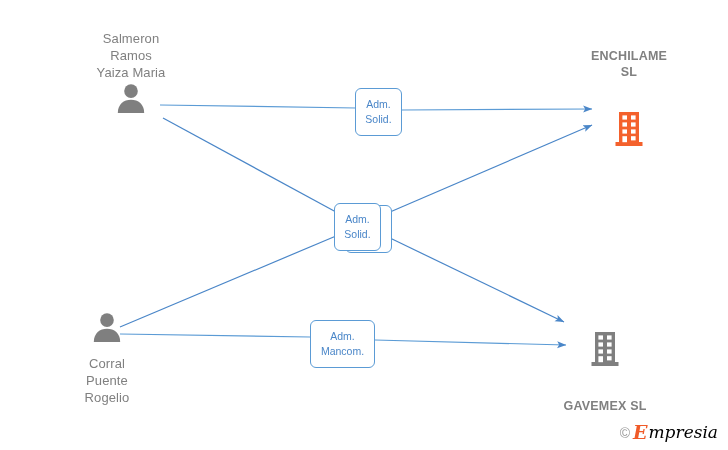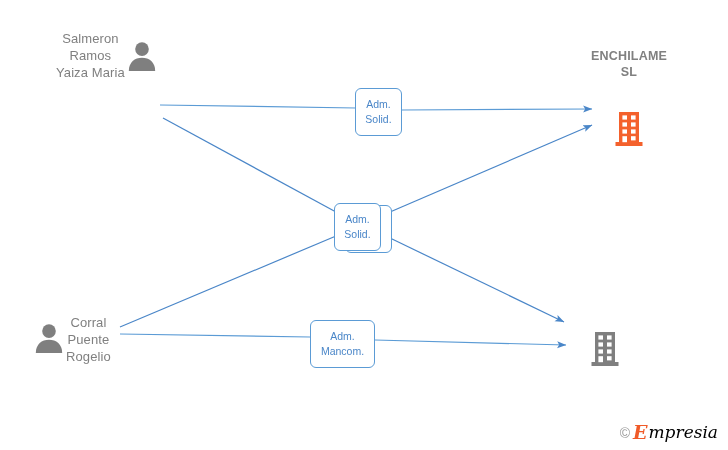--- a/index.html
+++ b/index.html
@@ -21,21 +21,21 @@
     width:728px;height:450px;
     pointer-events:none;
   }
 
   
   .person-node{
     position:absolute;
     width:150px;
     text-align:center;
     display:flex;
-    flex-direction:row;
+    flex-direction:column;
     align-items:center;
   }
   .person-name{
     color:#808080;
     font-size:13px;
     line-height:17px;
     white-space:pre-line;
     letter-spacing:.1px;
   }
   .person-icon{
@@ -148,21 +148,21 @@
       <circle cx="16" cy="9.5" r="6.4" fill="#7f7f7f"></circle>
       <path d="M3.6,30 C3.6,21.8 9.2,17.6 16,17.6 C22.8,17.6 28.4,21.8 28.4,30 Z" fill="#7f7f7f"></path>
     </svg>
   </div>
 
   <div class="person-node" style="left:32px; top:310px;">
     <svg class="person-icon" viewBox="0 0 32 32">
       <circle cx="16" cy="9.5" r="6.4" fill="#7f7f7f"></circle>
       <path d="M3.6,30 C3.6,21.8 9.2,17.6 16,17.6 C22.8,17.6 28.4,21.8 28.4,30 Z" fill="#7f7f7f"></path>
     </svg>
-    <div class="person-name" style="margin-top:4px;">Corral
+    <div class="person-name" style="margin-top:11px;">Corral
 Puente
 Rogelio</div>
   </div>
 
   <div class="company-node" style="left:549px; top:48px;">
     <div class="company-name">ENCHILAME
 SL</div>
     <svg class="company-icon" viewBox="0 0 34 38" style="margin-top:5px;">
       <rect x="7" y="2" width="20" height="31" fill="#f4612c"></rect>
       <rect x="3.5" y="32" width="27" height="4" fill="#f4612c"></rect>
@@ -183,20 +183,21 @@
       <rect x="3.5" y="32" width="27" height="4" fill="#7f7f7f"></rect>
       <rect x="10.4" y="5.4" width="4.6" height="4.2" fill="#ffffff"></rect>
       <rect x="19.0" y="5.4" width="4.6" height="4.2" fill="#ffffff"></rect>
       <rect x="10.4" y="12.4" width="4.6" height="4.2" fill="#ffffff"></rect>
       <rect x="19.0" y="12.4" width="4.6" height="4.2" fill="#ffffff"></rect>
       <rect x="10.4" y="19.4" width="4.6" height="4.2" fill="#ffffff"></rect>
       <rect x="19.0" y="19.4" width="4.6" height="4.2" fill="#ffffff"></rect>
       <rect x="10.4" y="26.2" width="4.6" height="6.0" fill="#ffffff"></rect>
       <rect x="19.0" y="26.2" width="4.6" height="4.2" fill="#ffffff"></rect>
     </svg>
+    <div class="company-name plain" style="margin-top:5px;">GAVEMEX  SL</div>
   </div>
 
   <div class="edge-label front" style="left:355px; top:88px; width:47px;">Adm.
 Solid.</div>
 
   <div class="edge-label behind" style="left:345px; top:205px; width:47px;">Adm.
 Solid.</div>
 
   <div class="edge-label front" style="left:334px; top:203px; width:47px;">Adm.
 Solid.</div>

